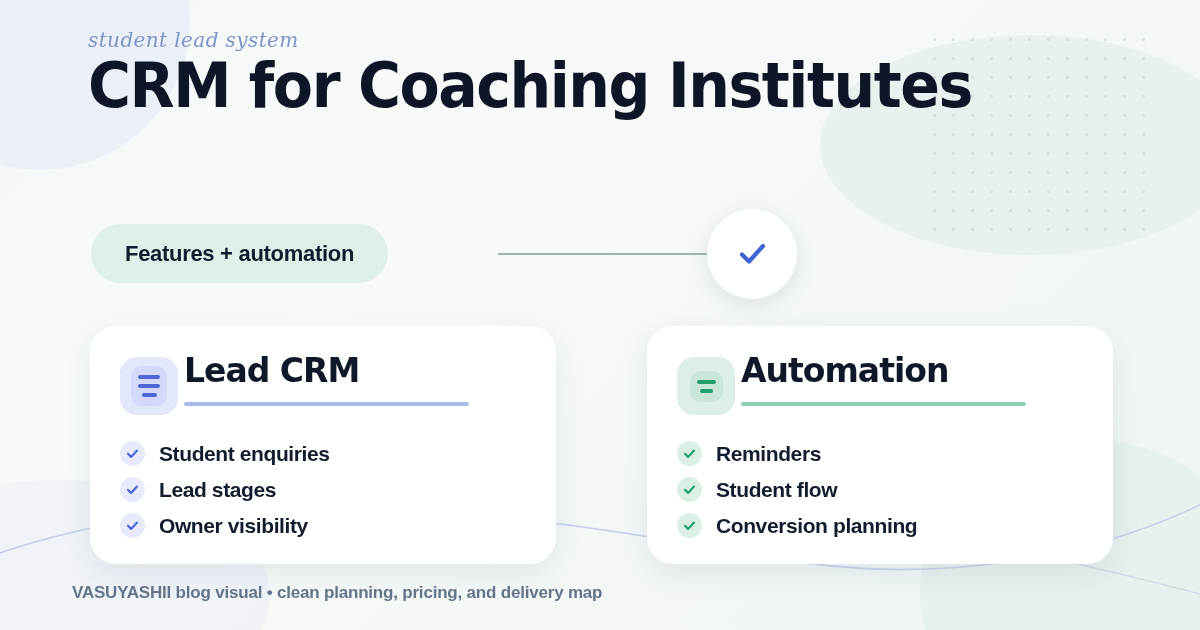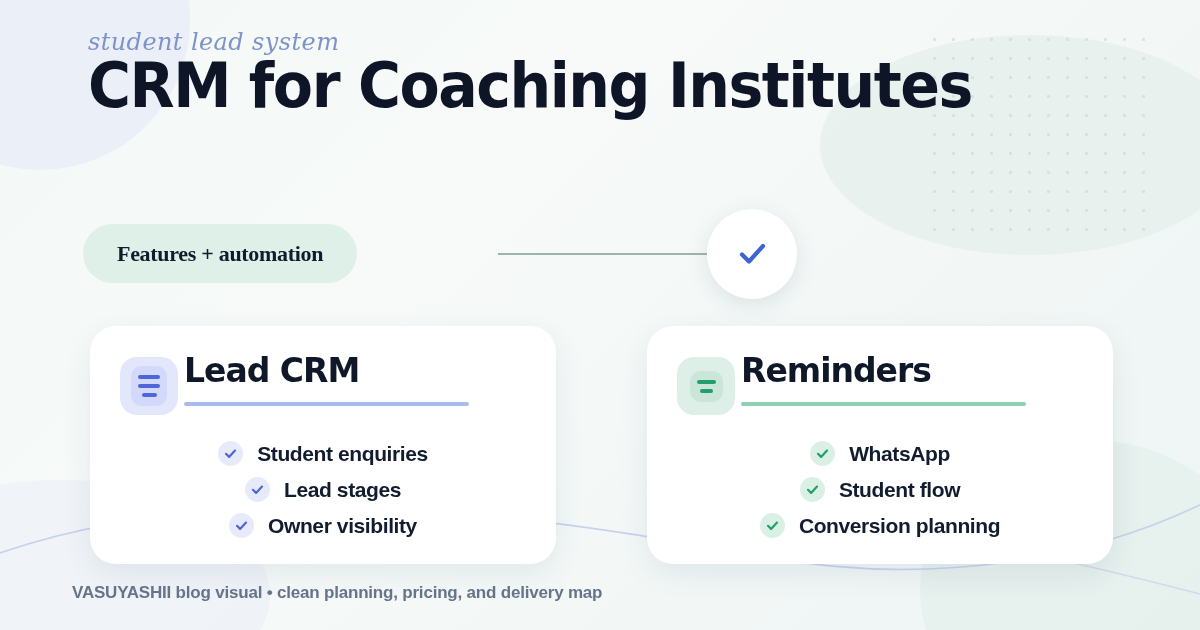--- a/index.html
+++ b/index.html
@@ -56,51 +56,50 @@
     pointer-events:none;
   }
 
   .swoosh { position:absolute; inset:0; pointer-events:none; }
 
   
   .eyebrow {
     position:absolute; left:88px; top:28px;
     font-family:"DejaVu Serif", serif;
     font-style:italic;
-    font-size:24px;
+    font-size:20px;
     letter-spacing:.4px;
     color:#7f93c8;
   }
 
   .headline {
     position:absolute; left:88px; top:52px;
     font-family:"DejaVu Sans", sans-serif;
     font-weight:bold;
     font-size:63px;
     line-height:1.08;
     letter-spacing:-1.6px;
     color:#0d1526;
     transform:scaleX(.93);
     transform-origin:left top;
     white-space:nowrap;
   }
 
   
   .pill {
-    position:absolute; left:83px; top:224px;
+    position:absolute; left:91px; top:224px;
     height:59px;
     padding:0 34px;
     display:flex; align-items:center;
     background:#dff0e8;
     border-radius:30px;
     font-size:22px;
     font-weight:bold;
     letter-spacing:-.3px;
     color:#101b2c;
-    font-family:Liberation Serif, serif;
   }
 
   .connector {
     position:absolute;
     left:498px; top:253px;
     width:215px; height:2px;
     background:#9eb5ae;
   }
 
   .check-circle {
@@ -174,21 +173,20 @@
     border-radius:2px;
   }
   .underline-blue  { background:#a9bbe8; width:285px; }
   .underline-green { background:#8fcfb4; width:285px; }
 
   .feature-list {
     list-style:none;
     margin-top:26px;
     display:flex; flex-direction:column;
     gap:11px;
-    align-items:center;
   }
 
   .feature {
     display:flex; align-items:center;
     gap:14px;
   }
 
   .badge {
     width:25px; height:25px;
     border-radius:50%;
@@ -295,32 +293,32 @@
 
   <div class="card card-right">
     <div class="card-head">
       <div class="tile tile-green">
         <div class="tile-inner tile-inner-green">
           <div class="bar bar-green" style="width:19px"></div>
           <div class="bar bar-green" style="width:13px"></div>
         </div>
       </div>
       <div class="card-title-wrap">
-        <div class="card-title">Reminders</div>
+        <div class="card-title">Automation</div>
         <div class="underline underline-green"></div>
       </div>
     </div>
     <ul class="feature-list">
       <li class="feature">
         <span class="badge badge-green">
           <svg width="15" height="15" viewBox="0 0 15 15">
               <path d="M3 7.8 L6.1 10.9 L12 4.6" fill="none" stroke="#21a06c" stroke-width="2.2" stroke-linecap="round" stroke-linejoin="round"></path>
             </svg>
         </span>
-        <span class="feature-label">WhatsApp</span>
+        <span class="feature-label">Reminders</span>
       </li>
       <li class="feature">
         <span class="badge badge-green">
           <svg width="15" height="15" viewBox="0 0 15 15">
               <path d="M3 7.8 L6.1 10.9 L12 4.6" fill="none" stroke="#21a06c" stroke-width="2.2" stroke-linecap="round" stroke-linejoin="round"></path>
             </svg>
         </span>
         <span class="feature-label">Student flow</span>
       </li>
       <li class="feature">

